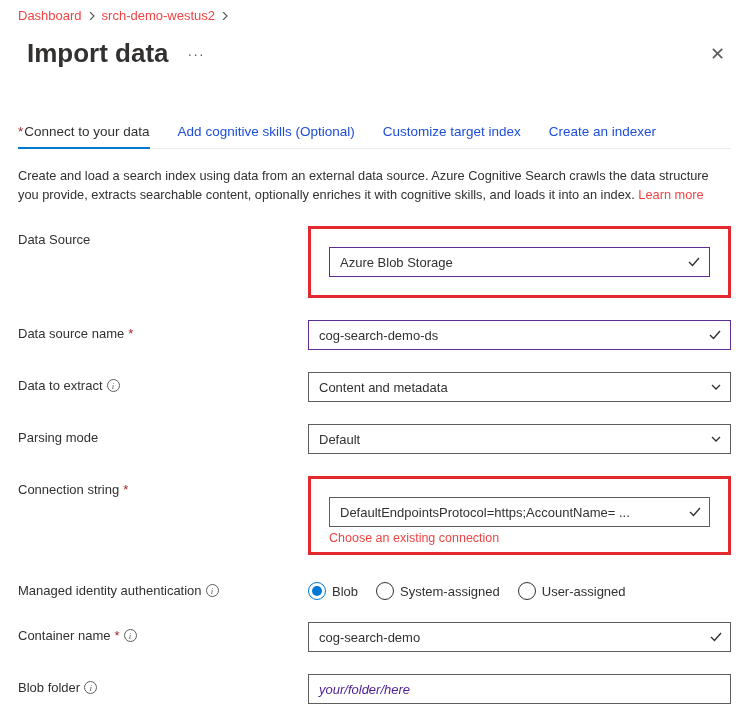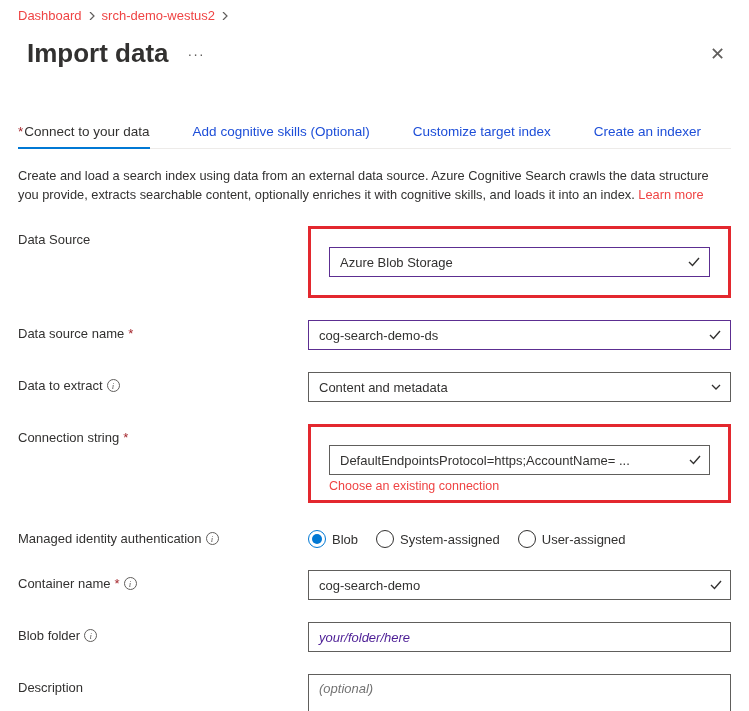--- a/index.html
+++ b/index.html
@@ -8,21 +8,21 @@
 
   .breadcrumb { font-size: 13px; display: flex; align-items: center; gap: 6px; margin-bottom: 6px; }
   .breadcrumb .sep { color: #605e5c; font-size: 11px; }
 
   .title-row { display: flex; align-items: center; justify-content: space-between; margin-bottom: 40px; }
   .title-left { display: flex; align-items: center; gap: 10px; }
   h1 { font-size: 26px; font-weight: 600; margin: 9px; }
   .ellipsis { color: #605e5c; font-size: 14px; letter-spacing: 1px; cursor: pointer; }
   .close-x { font-size: 18px; color: #605e5c; cursor: pointer; padding: 4px 6px; font-weight: 300; }
 
-  .tabs { display: flex; gap: 43px; border-bottom: 1px solid #edebe9; margin-bottom: 18px; }
+  .tabs { display: flex; gap: 28px; border-bottom: 1px solid #edebe9; margin-bottom: 18px; }
   .tab { font-size: 13.5px; color: #1d4ed8; padding: 6px 0 8px; cursor: pointer; position: relative; }
   .tab.active { color: #323130; font-weight: 400; border-bottom: 2px solid #0078d4; margin-bottom: -1px; }
   .tab .req { color: #a4262c; margin-right: 1px; }
 
   .intro { font-size: 12.8px; color: #323130; line-height: 1.45; margin-bottom: 22px; }
 
   .form { display: flex; flex-direction: column; gap: 22px; }
   .row { display: flex; align-items: flex-start; }
   .label { width: 290px; font-size: 13px; color: #323130; padding-top: 6px; display: flex; align-items: center; gap: 4px; }
   .req-star { color: #a4262c; }
@@ -134,20 +134,33 @@
         <span>Content and metadata</span>
         <span class="chev">
           <svg width="12" height="12" viewBox="0 0 12 12">
               <path d="M2 4 L6 8 L10 4" fill="none" stroke="#323130" stroke-width="1.3"></path>
             </svg>
         </span>
       </div>
     </div>
   </div>
 
+  <div class="row">
+    <div class="label">Parsing mode</div>
+    <div class="field">
+      <div class="select">
+        <span>Default</span>
+        <span class="chev">
+          <svg width="12" height="12" viewBox="0 0 12 12">
+              <path d="M2 4 L6 8 L10 4" fill="none" stroke="#323130" stroke-width="1.3"></path>
+            </svg>
+        </span>
+      </div>
+    </div>
+  </div>
 
   <div class="row">
     <div class="label">
       <span>Connection string</span>
         <span class="req-star">*</span>
     </div>
     <div class="field">
       <div class="highlight-box tall">
         <div class="input-wrap">
           <div class="input">

